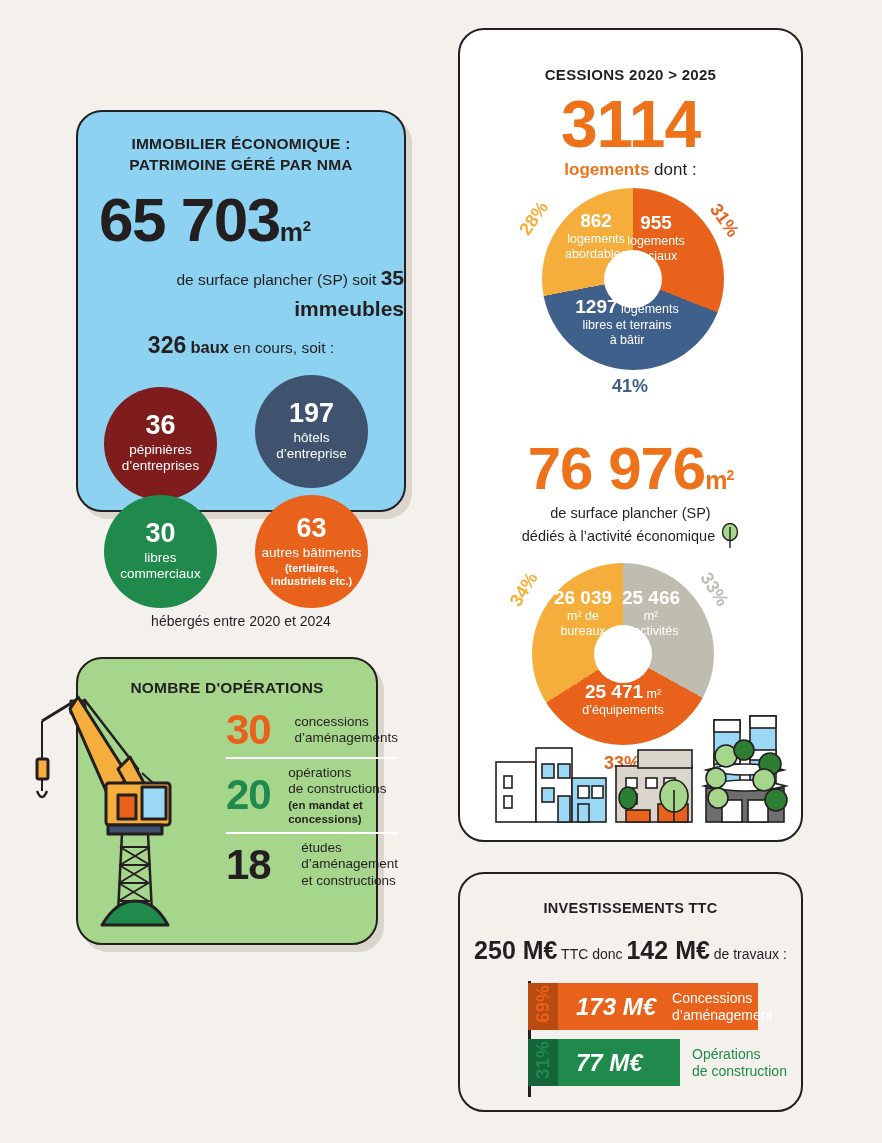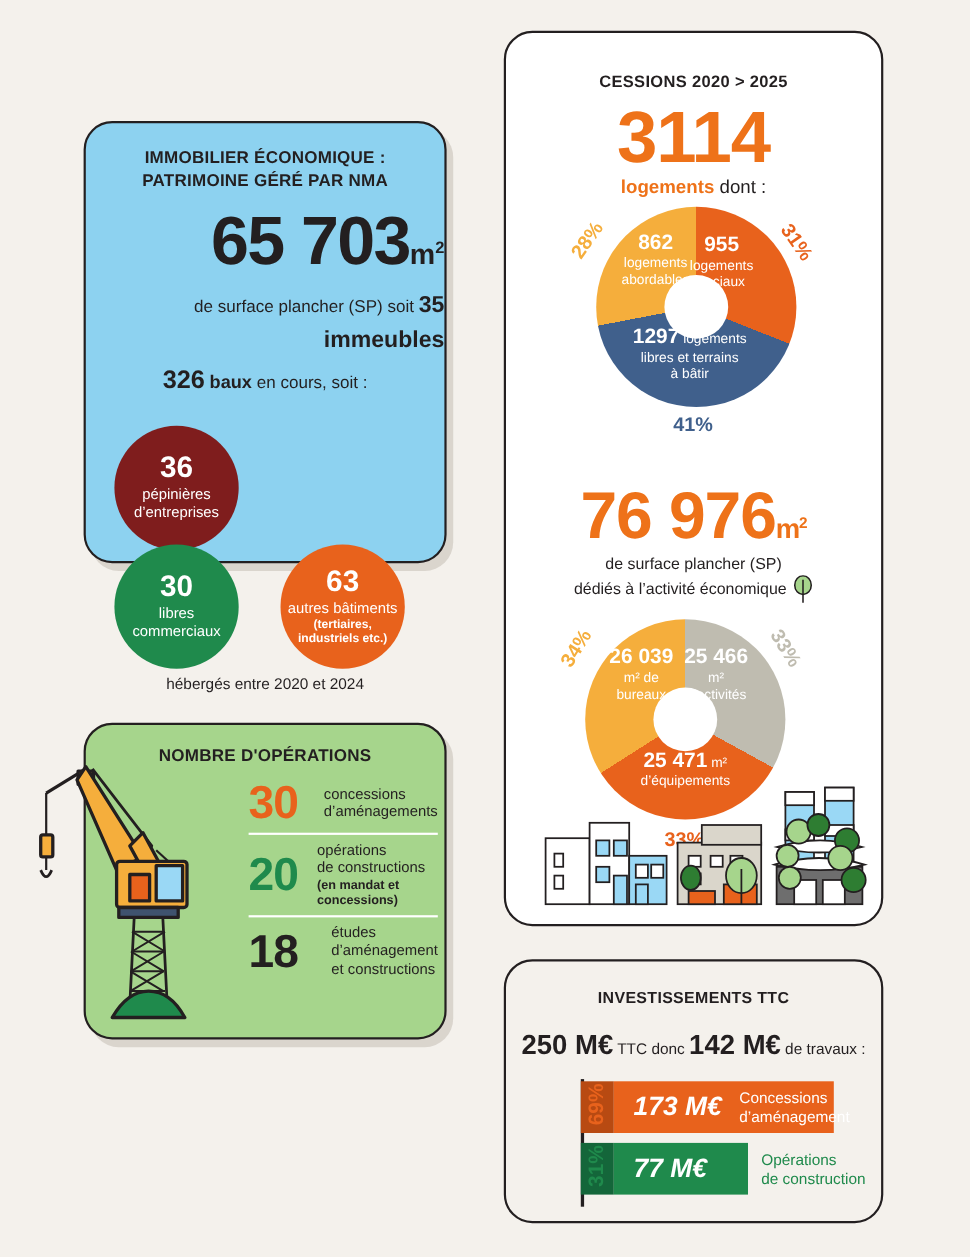--- a/index.html
+++ b/index.html
@@ -17,22 +17,22 @@
   
   #blue-panel {
     left: 76px; top: 110px; width: 330px; height: 402px;
     background: #8DD2F0;
   }
   .bp-title {
     text-align: center; font-size: 15.5px; font-weight: 600;
     letter-spacing: .2px; line-height: 1.35; margin-top: 22px; color: #231F20;
   }
   .bigstat {
-    text-align: right; margin-top: 15px;
-    font-size: 62px; font-weight: 800; letter-spacing: -1.5px; line-height: .95;
+    text-align: left; margin-top: 15px;
+    font-size: 62px; font-weight: 800; letter-spacing: -1.5px; line-height: .95; padding-left: 21px;
   }
   .bigstat .unit { font-size: 26px; font-weight: 800; letter-spacing: 0; }
   .bigstat .unit sup { font-size: 15px; vertical-align: super; }
   .bp-sub {
     text-align: right; font-size: 15.5px; margin-top: 12px; line-height: 1.5;
   }
   .bp-sub b { font-size: 21px; font-weight: 800; }
   .bp-sub2 { text-align: center; font-size: 15.5px; margin-top: 7px; }
   .bp-sub2 b.num { font-size: 23px; font-weight: 800; }
   .bp-sub2 b.word { font-size: 16.5px; font-weight: 800; }
@@ -47,21 +47,21 @@
   .circ .clab { font-size: 13.5px; line-height: 1.18; }
   .circ .cnote { font-size: 11px; font-weight: 700; line-height: 1.15; margin-top: 1px; }
   #circ-pepinieres { left: 26px;  top: 12px;    width: 113px; height: 113px; background: #7f1d1d; }
   #circ-hotels     { left: 177px; top: 0;    width: 113px; height: 113px; background: #3F536E; }
   #circ-centres    { left: 26px;  top: 120px; width: 113px; height: 113px; background: #1F8A4C; }
   #circ-autres     { left: 177px; top: 120px; width: 113px; height: 113px; background: #E8621C; }
   .bp-foot { text-align: center; font-size: 14px; line-height: 1.45; margin-top: 14px; }
 
   
   #green-panel {
-    left: 76px; top: 657px; width: 330px; height: 288px;
+    left: 76px; top: 657px; width: 302px; height: 288px;
     background: #A6D58C;
   }
   .gp-title {
     text-align: center; font-size: 15.5px; font-weight: 600;
     letter-spacing: .2px; margin-top: 20px;
   }
   .oplist { margin-left: 148px; margin-top: 6px; width: 172px; }
   .oprow { display: flex; align-items: center; gap: 10px; padding: 6px 0; }
   .oprow + .oprow { border-top: 2px solid #ffffff; }
   .opnum { font-size: 42px; font-weight: 800; line-height: 1; width: 72px; letter-spacing: -1px; }
@@ -143,20 +143,27 @@
     <b class="num">326</b>
     <b class="word">baux</b><span> en cours, soit :</span>
   </div>
 
   <div class="circles">
     <div class="circ" id="circ-pepinieres">
       <div class="cnum">36</div>
       <div class="clab">
         <div>pépinières</div>
         <div>d’entreprises</div>
+      </div>
+    </div>
+    <div class="circ" id="circ-hotels">
+      <div class="cnum">197</div>
+      <div class="clab">
+        <div>hôtels</div>
+        <div>d’entreprise</div>
       </div>
     </div>
     <div class="circ" id="circ-centres">
       <div class="cnum">30</div>
       <div class="clab">
         <div>libres</div>
         <div>commerciaux</div>
       </div>
     </div>
     <div class="circ" id="circ-autres">

